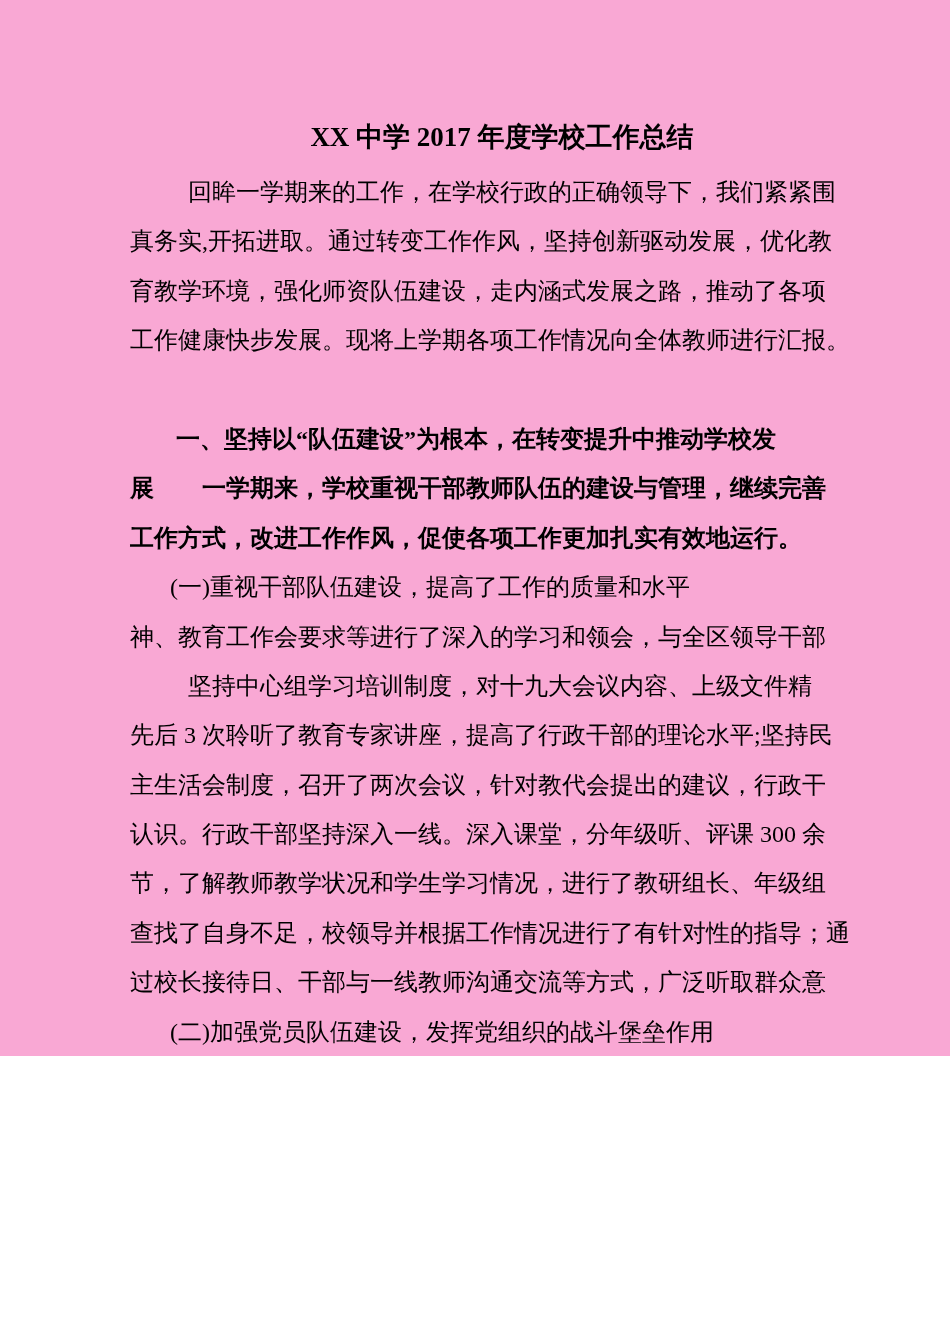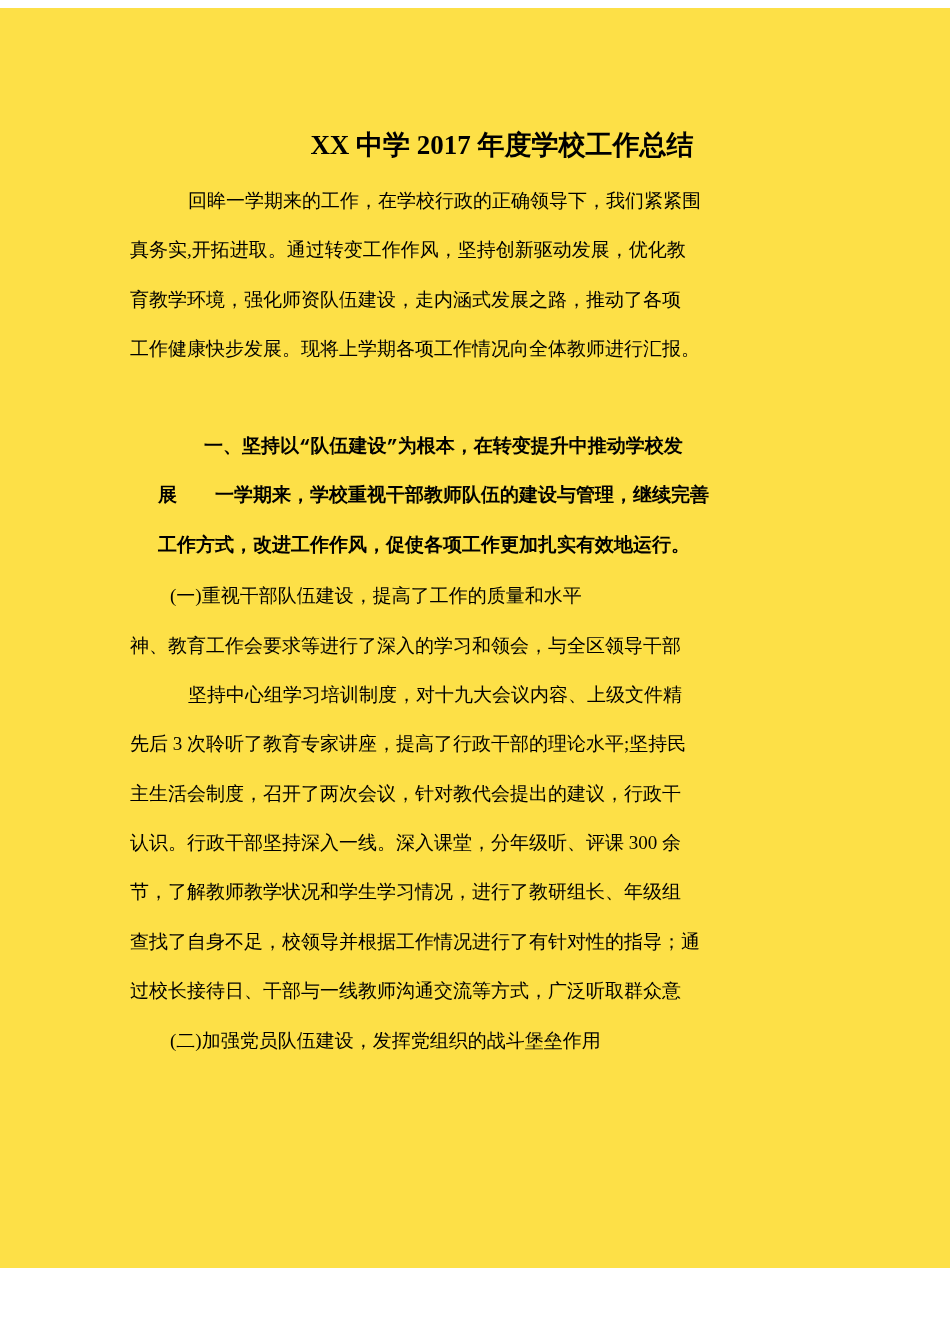--- a/index.html
+++ b/index.html
@@ -9,57 +9,56 @@
   body {
     width: 950px;
     height: 1344px;
     background: #ffffff;
     position: relative;
     overflow: hidden;
     font-family: "Liberation Serif", "DejaVu Serif", serif;
   }
   .page {
     position: absolute;
-    left: 0; top: 8px;
+    left: 0; top: 0;
     width: 950px;
-    height: 1260px;
-    background: #fde047;
+    height: 1056px;
+    background: #f9a8d4;
   }
   .doc {
     position: absolute;
     left: 130px;
     top: 106px;
     width: 680px;
     color: #000000;
   }
   .line {
     height: 49.4px;
     line-height: 49.4px;
-    font-size: 19px;
+    font-size: 24px;
     color: #000000;
     white-space: pre;
     font-family: "Liberation Serif", "DejaVu Serif", serif;
     font-weight: 400;
     text-align: left;
   }
   .line.title {
     height: 62px;
     line-height: 62px;
     font-size: 27px;
     font-weight: 700;
     text-align: center;
     text-indent: 64px;
   }
   .line.first {
     text-indent: 58px;
   }
   .line.heading {
-    font-family: Liberation Mono, monospace;
+    font-family: Liberation Serif, serif;
     font-weight: 700;
-    margin-left: 28px;
   }
   .line.heading.first {
     text-indent: 46px;
   }
   .line.subheading {
     text-indent: 40px;
   }
 </style>
 </head>
 <body style="background: rgb(255, 255, 255);">

